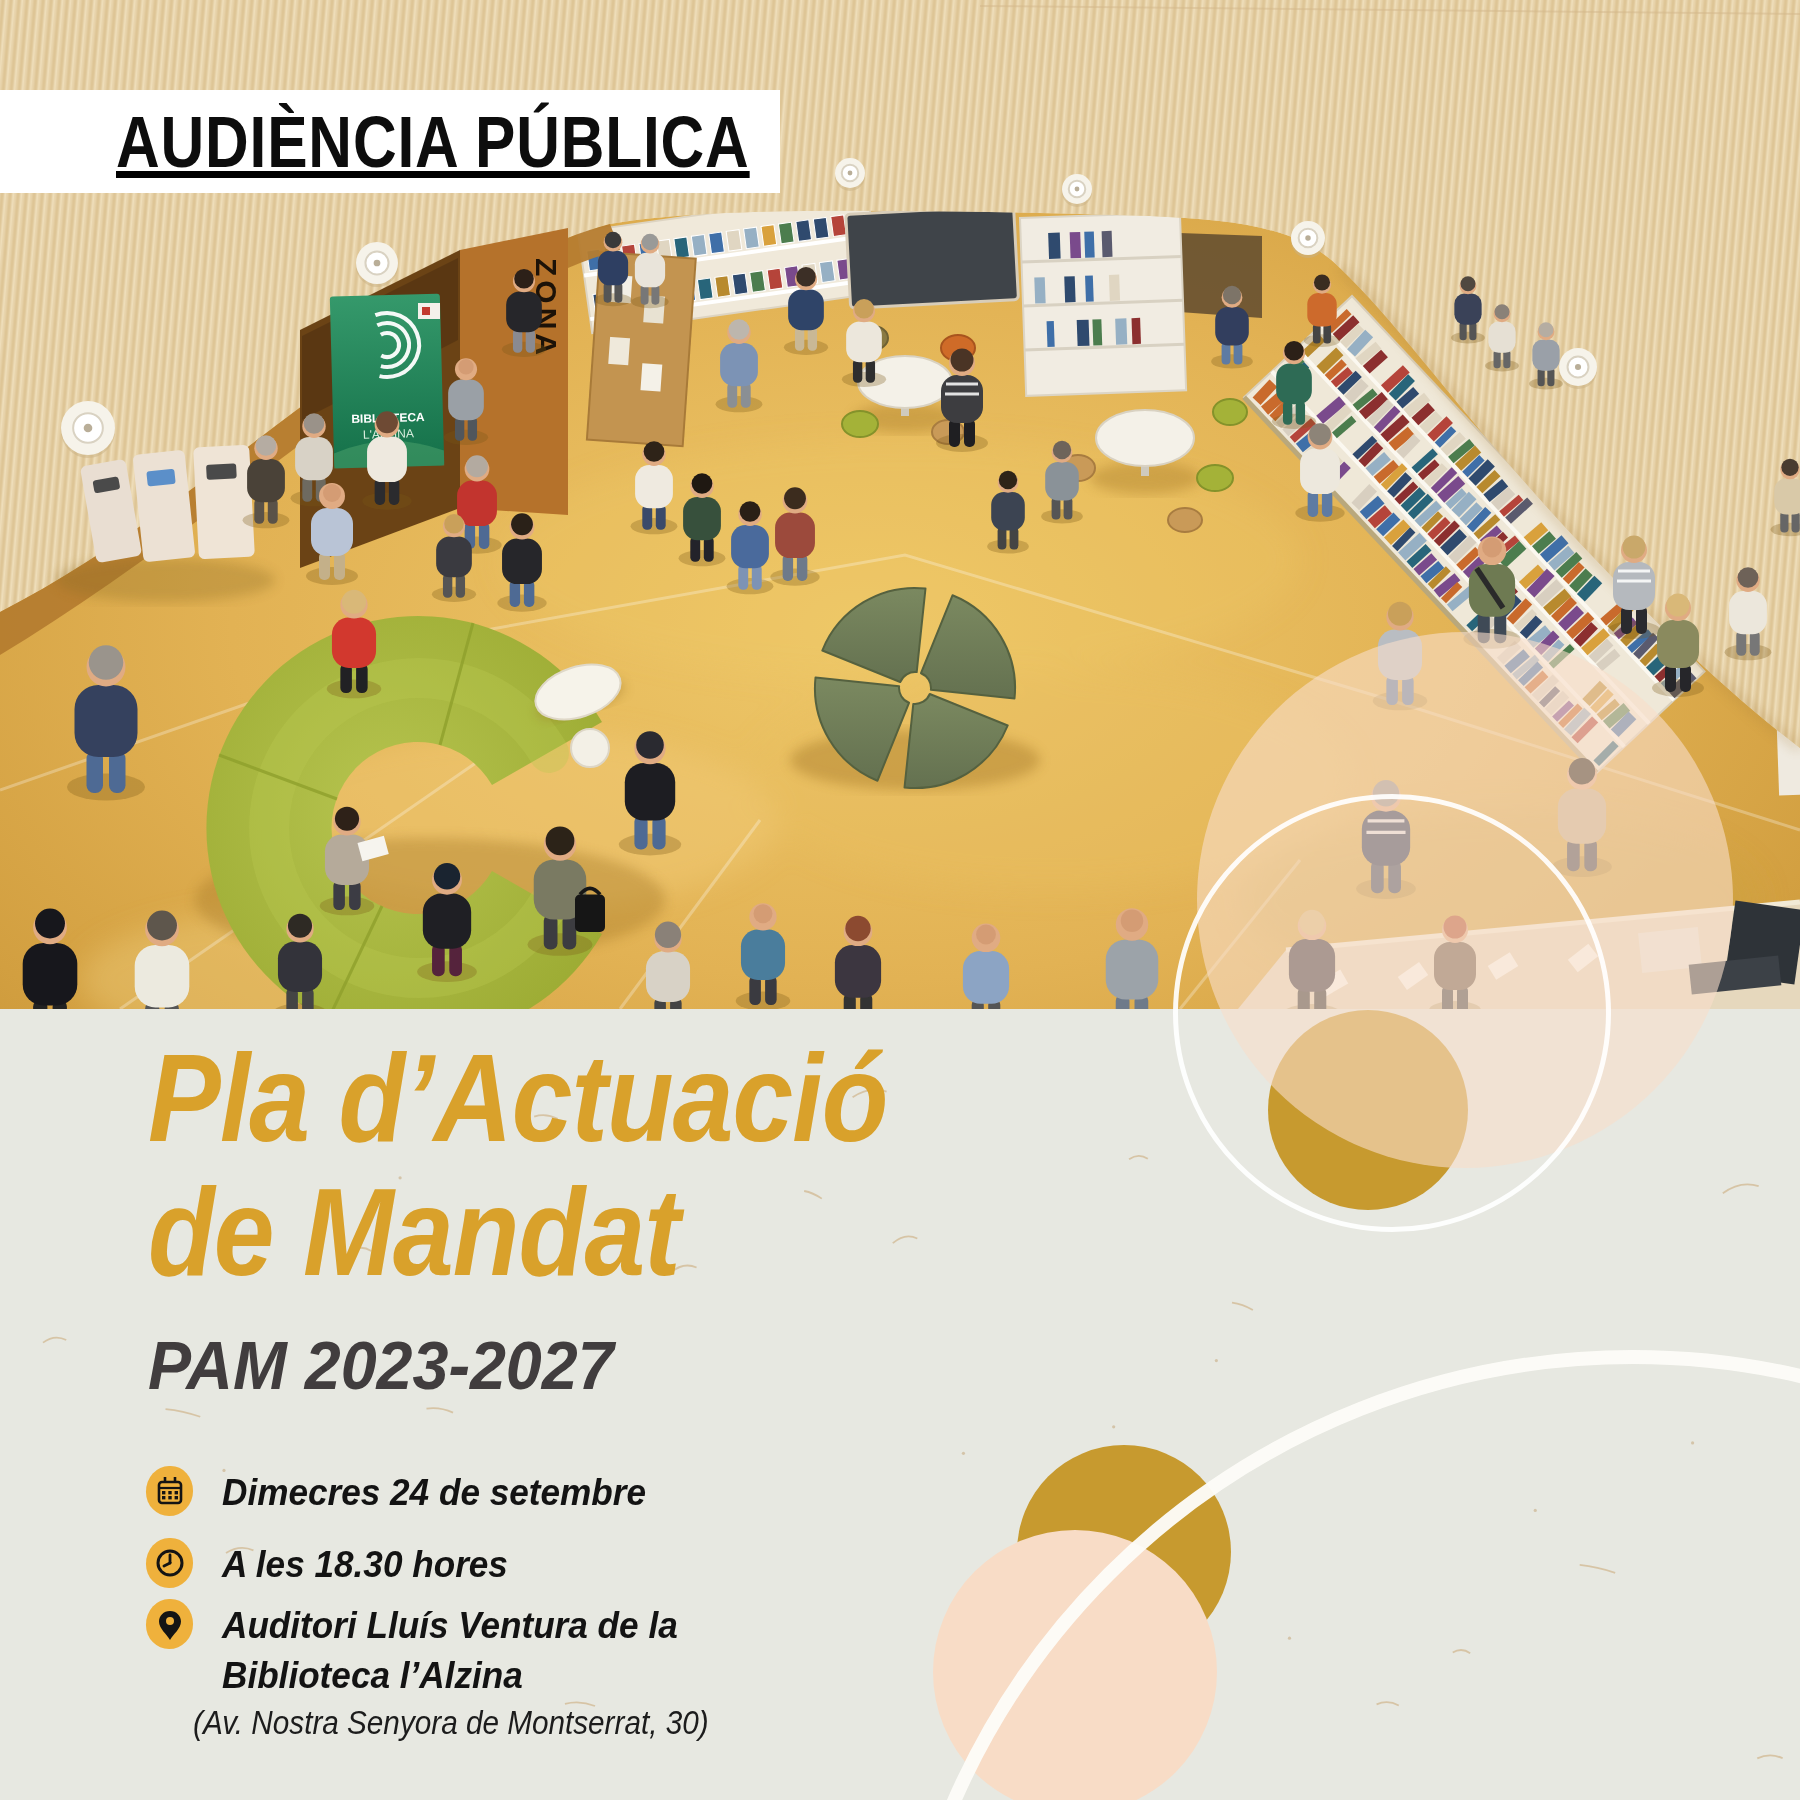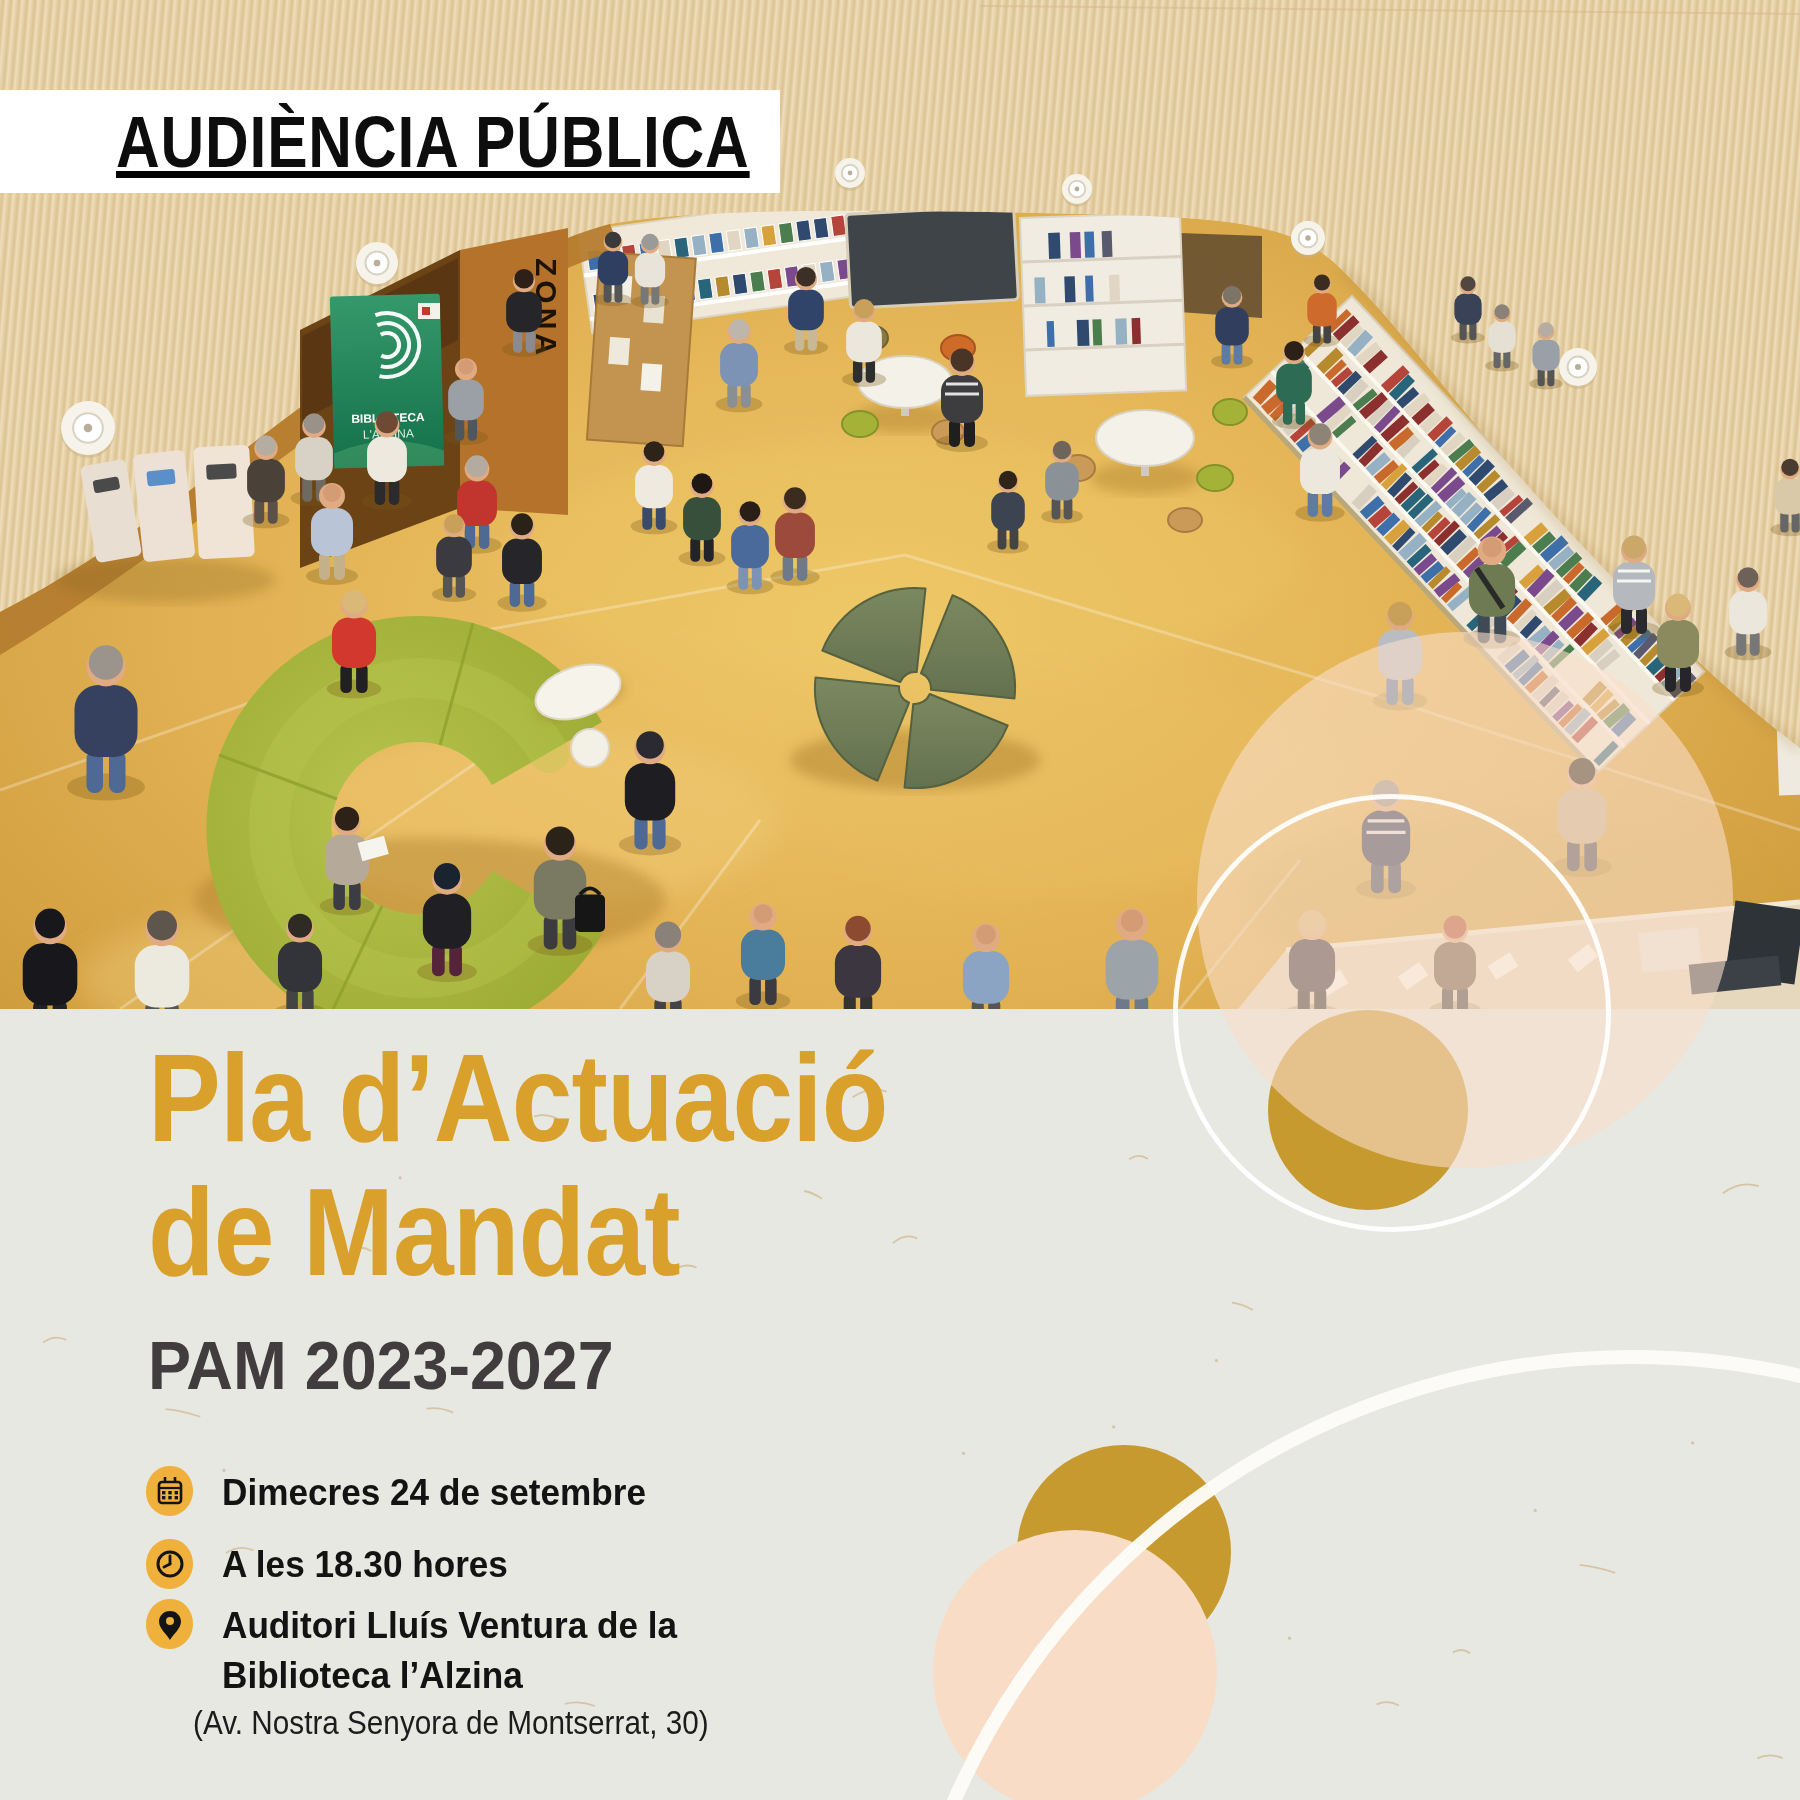--- a/index.html
+++ b/index.html
@@ -18,34 +18,34 @@
   #deco-bot-peach{left:933px;top:1530px;width:284px;height:284px;background:var(--peach);z-index:3;}
   #deco-big-ring{left:885px;top:1350px;width:1468px;height:1468px;border:14px solid rgba(253,252,248,.96);background:transparent;z-index:5;}
   #badge{
     position:absolute;left:0;top:90px;width:780px;height:103px;background:var(--badge-bg);
     z-index:6;display:flex;align-items:center;text-decoration:underline;
   }
   #badge-text{
     font-size:72px;font-weight:bold;color:#0d0d0d;letter-spacing:1px;
     transform:scaleX(.84);transform-origin:left center;margin-left:116px;white-space:nowrap;
   }
-  #content{position:absolute;left:0;top:1009px;width:1800px;height:791px;z-index:6;}
+  #content{position:absolute;left:0;top:1009px;width:1800px;height:791px;z-index:6;font-style:italic;}
   #title{
     position:absolute;left:148px;top:23px;margin:0;
     font-size:124px;line-height:1.08;font-weight:bold;color:var(--accent-gold);
     transform:scaleX(.88);transform-origin:left top;letter-spacing:-1px;white-space:nowrap;
   }
   #subtitle{
     position:absolute;left:148px;top:317px;margin:0;
     font-size:68px;font-weight:bold;color:var(--subtitle-gray);
     transform:scaleX(.95);transform-origin:left top;letter-spacing:0;white-space:nowrap;
   }
   .event-row{position:absolute;left:146px;display:flex;}
   #event-row-0{top:457px;text-align:right;}
-  #event-row-1{top:529px;align-items:center;}
+  #event-row-1{top:529px;}
   #event-row-2{top:590px;}
   .event-icon{
     width:47px;height:50px;border-radius:50% 48% 52% 50%/52% 50% 50% 48%;
     background:var(--icon-gold);flex:none;display:flex;align-items:center;justify-content:center;
   }
   .event-icon svg{display:block;}
   .event-text{
     margin-left:29px;font-size:37px;font-weight:bold;color:#131313;line-height:50px;
     transform:scaleX(.95);transform-origin:left top;white-space:nowrap;padding-top:2px;
   }

